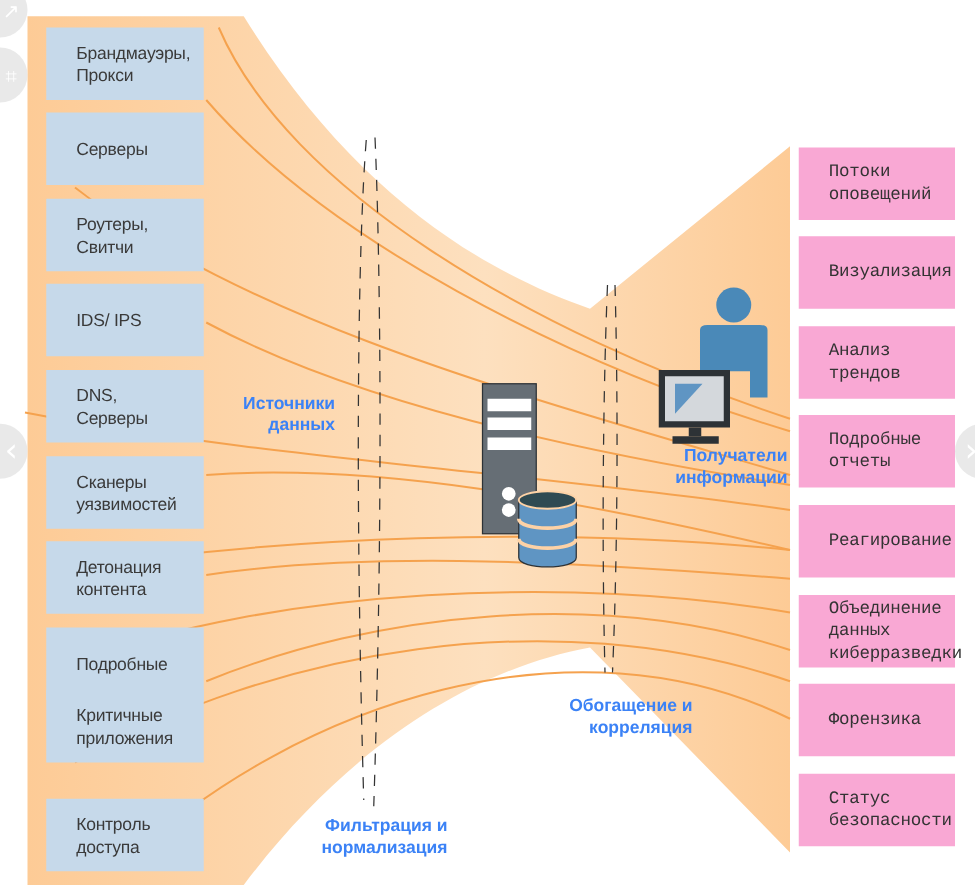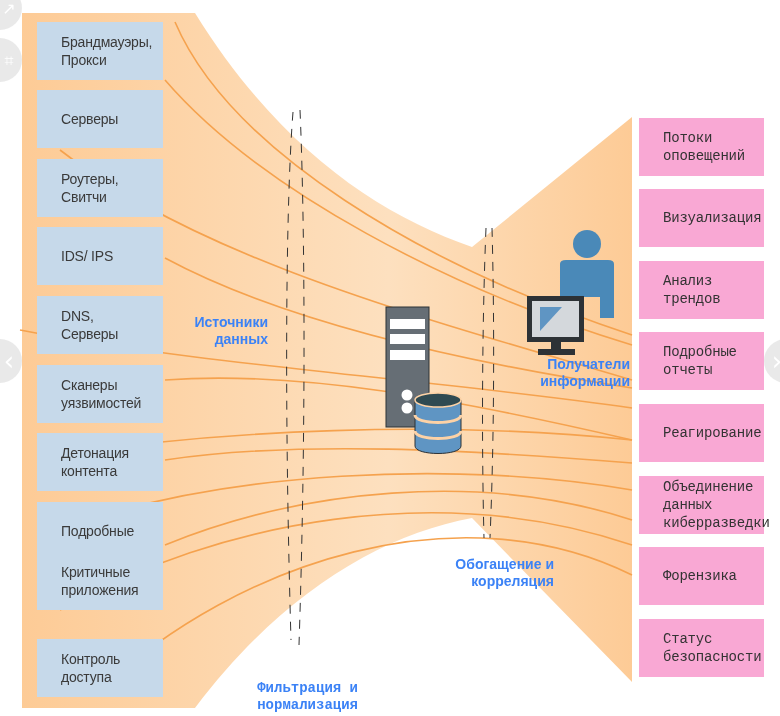--- a/index.html
+++ b/index.html
@@ -149,21 +149,21 @@
 <div class="dst-box" style="top:547px">
     <span class="box-label">Форензика</span>
   </div>
 <div class="dst-box" style="top:619px">
     <span class="box-label">Статус
 безопасности</span>
   </div>
 
 <div class="stage-label" style="left:178px; top:314px; width:90px;">Источники
 данных</div>
-<div class="stage-label" style="left:228px; top:680px; width:130px;font-family:Liberation Mono, monospace;">Фильтрация и
+<div class="stage-label" style="left:228px; top:652px; width:130px;">Фильтрация и
 нормализация</div>
 <div class="stage-label" style="left:424px; top:556px; width:130px;">Обогащение и
 корреляция</div>
 <div class="stage-label" style="left:514px; top:356px; width:116px;">Получатели
 информации</div>
 
 <div class="nav-btn" style="left:-22px; top:339px;">
     <span style="margin-left:18px">‹</span>
   </div>
 <div class="nav-btn" style="left:764px; top:339px;">

